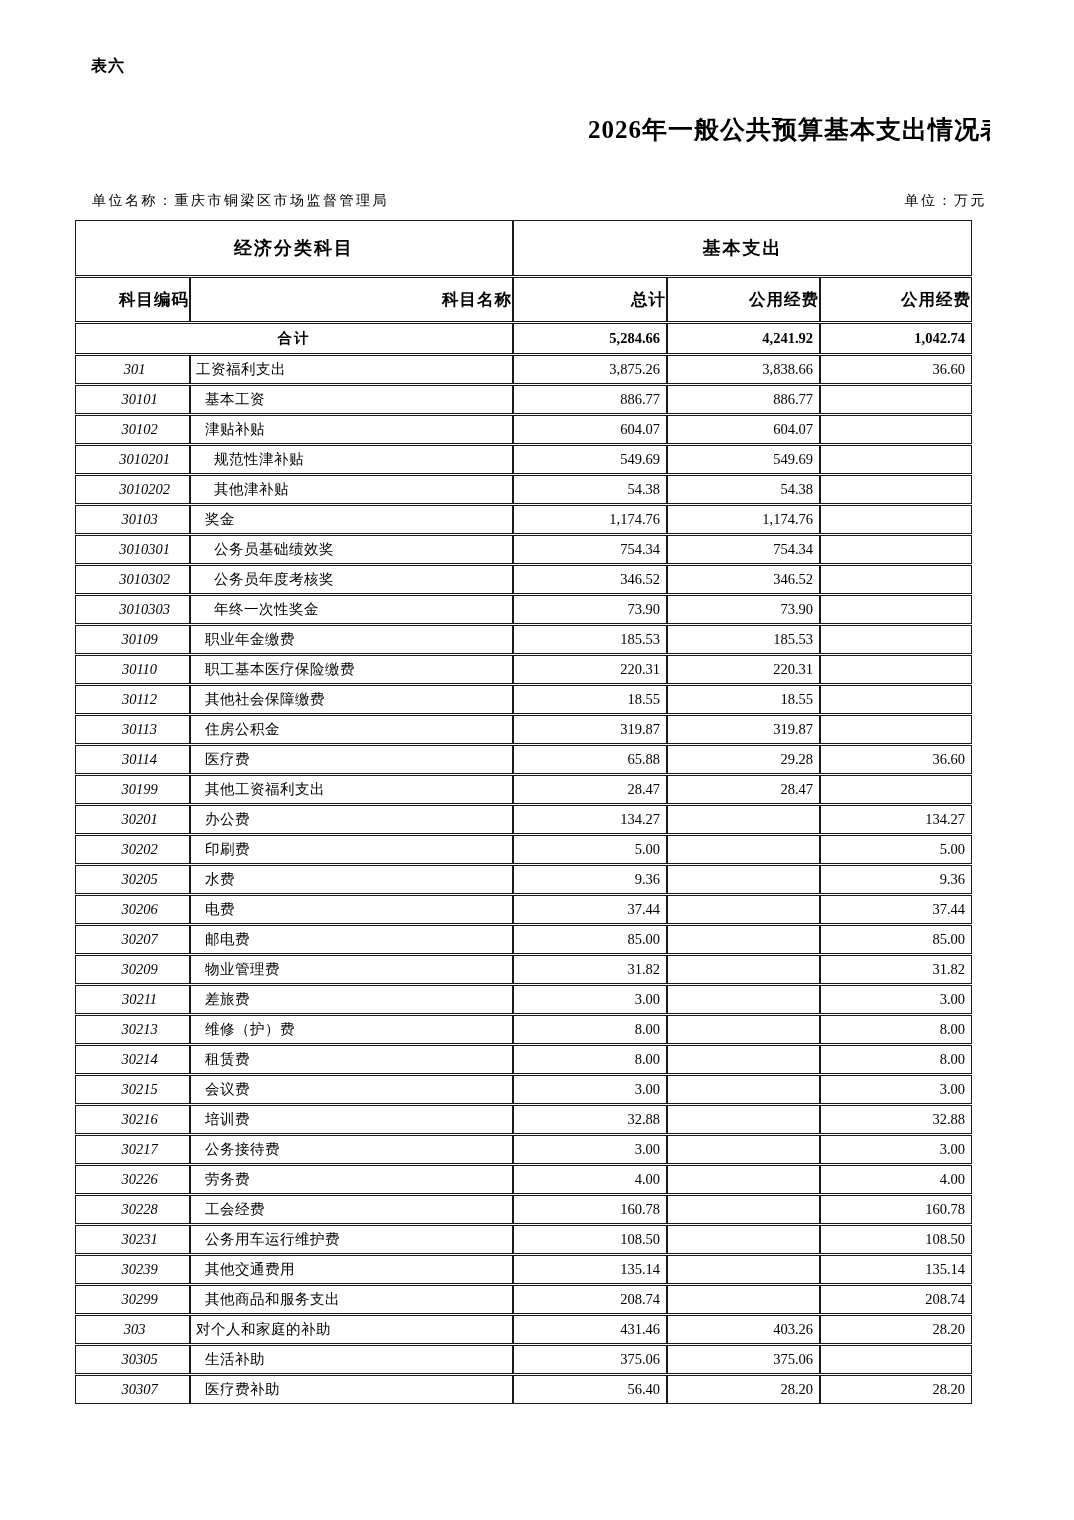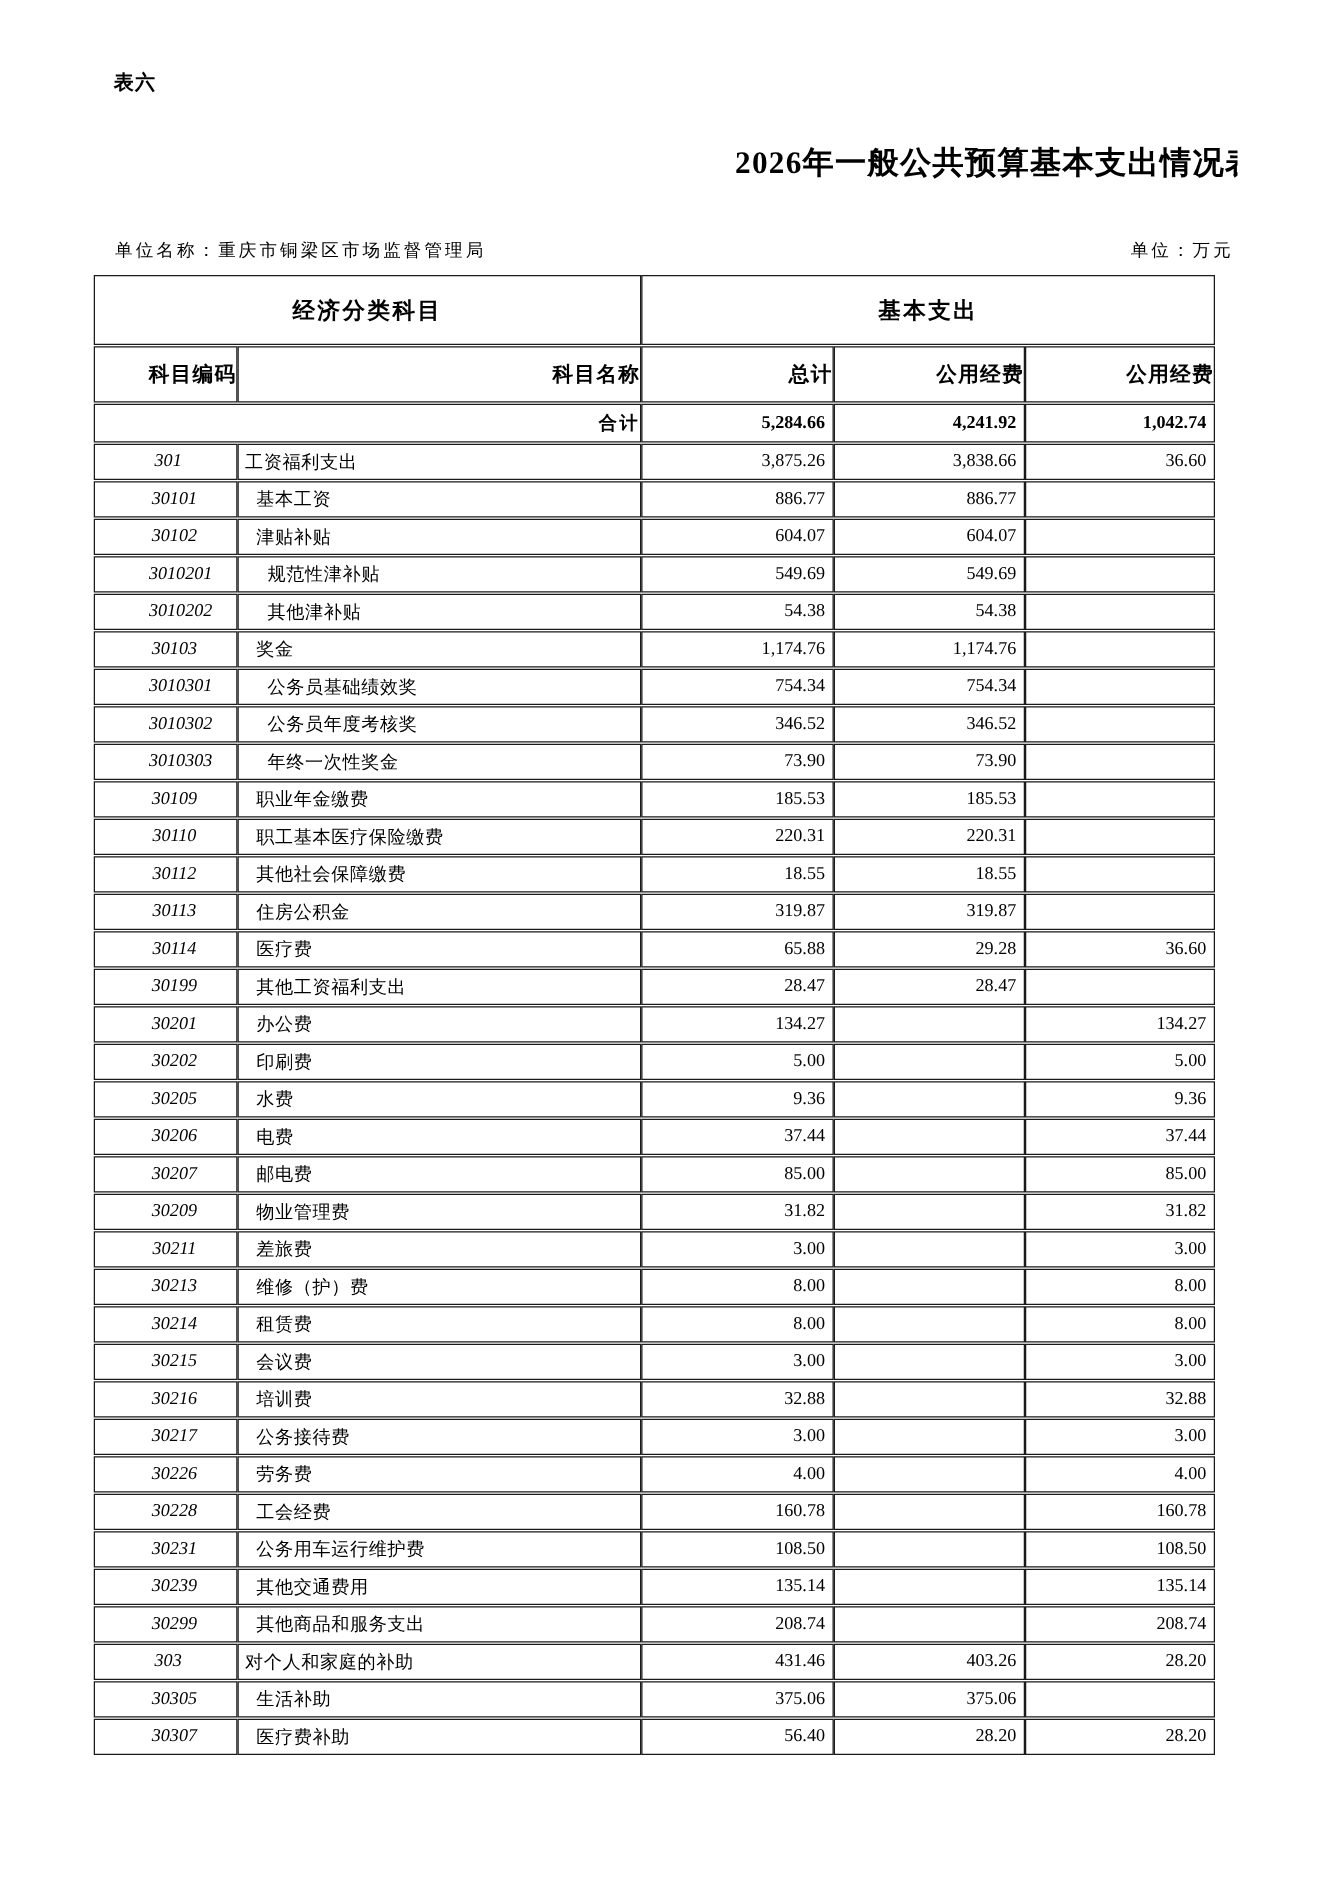--- a/index.html
+++ b/index.html
@@ -46,21 +46,21 @@
     text-align:center; vertical-align:middle; letter-spacing:2px;
   }
   th.col {
     height:45px;
     font-family:"Liberation Sans","DejaVu Sans",sans-serif;
     font-weight:bold; font-size:16.5px;
     text-align:right; vertical-align:middle; letter-spacing:1px;
   }
   tr.body-row td { height:29px; font-size:14.5px; vertical-align:middle; }
   tr.total-row td { height:31px; font-size:14.5px; font-weight:bold; vertical-align:middle; }
-  td.center { text-align:right; letter-spacing:2px; }
+  td.center { text-align:center; letter-spacing:2px; }
   td.code { text-align:center; padding-left:4px; font-size:15px;font-style:italic; }
   td.name { text-align:left; padding-left:5px; letter-spacing:0.5px; }
   td.num  { text-align:right; padding-right:6px; }
   td.code.lvl1 { padding-left:14px; }
   td.code.lvl2 { padding-left:24px; }
   td.name.lvl1 { padding-left:14px; }
   td.name.lvl2 { padding-left:23px; }
 </style>
 </head>
 <body>

